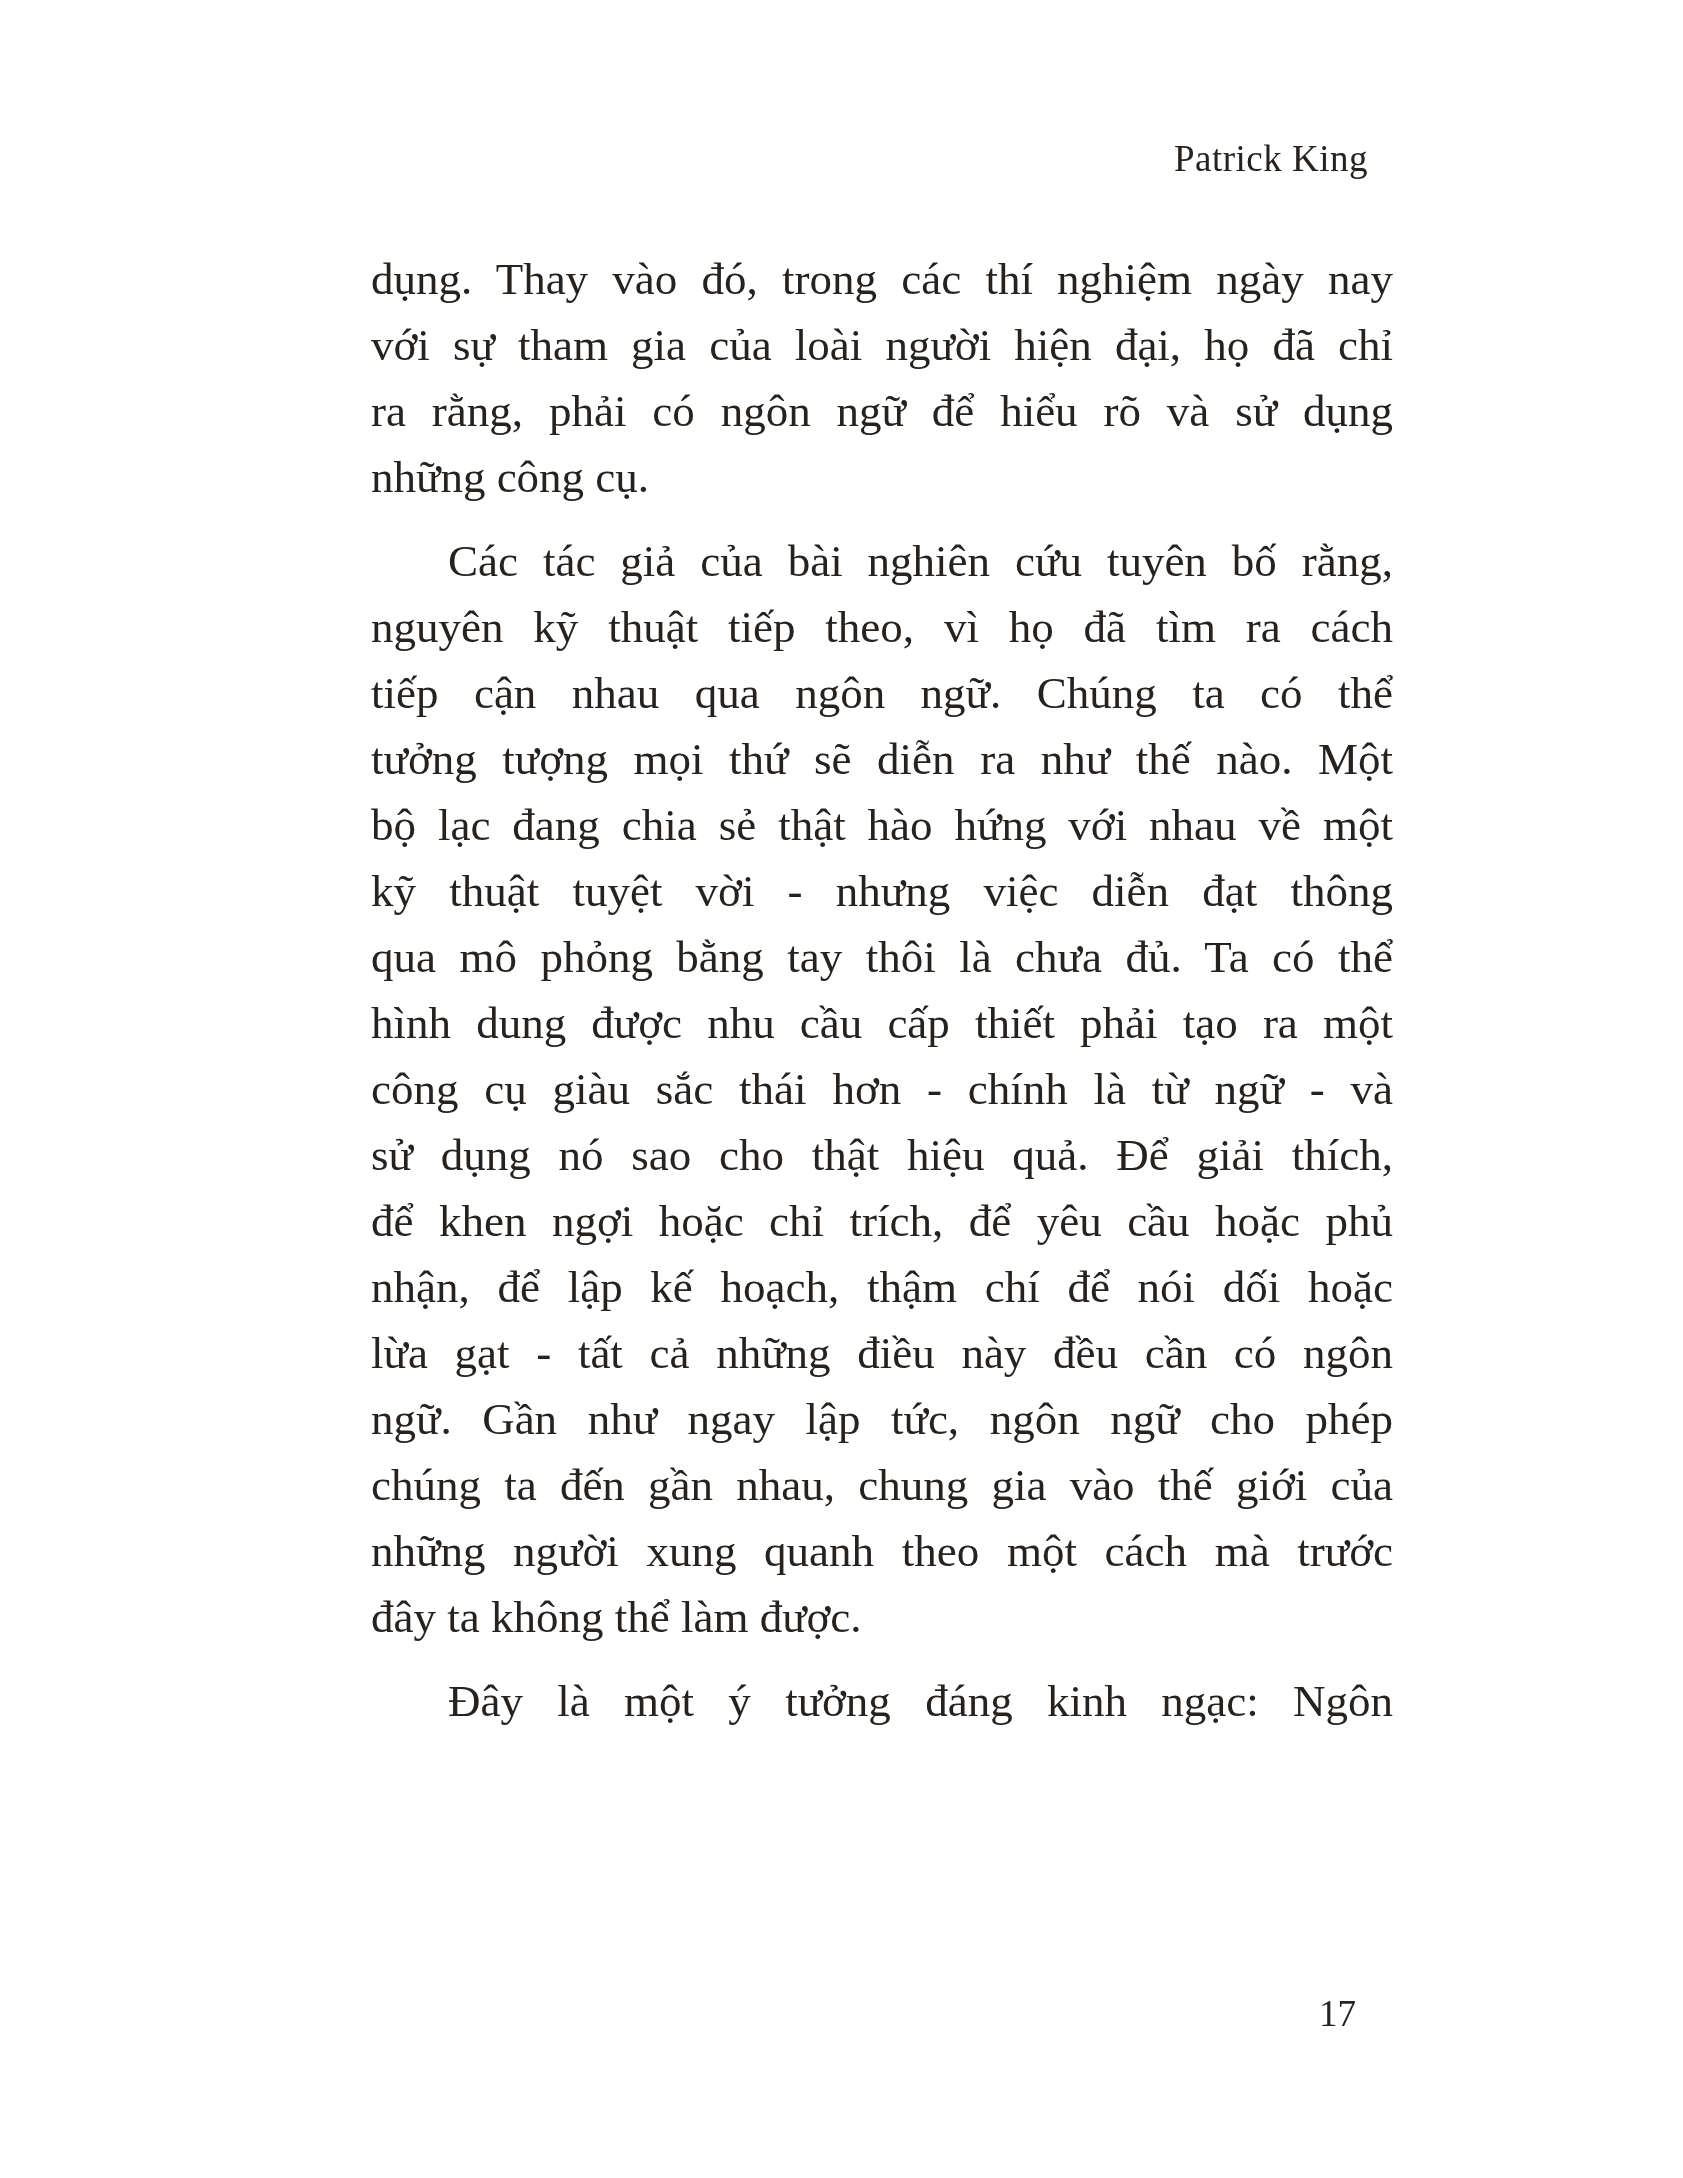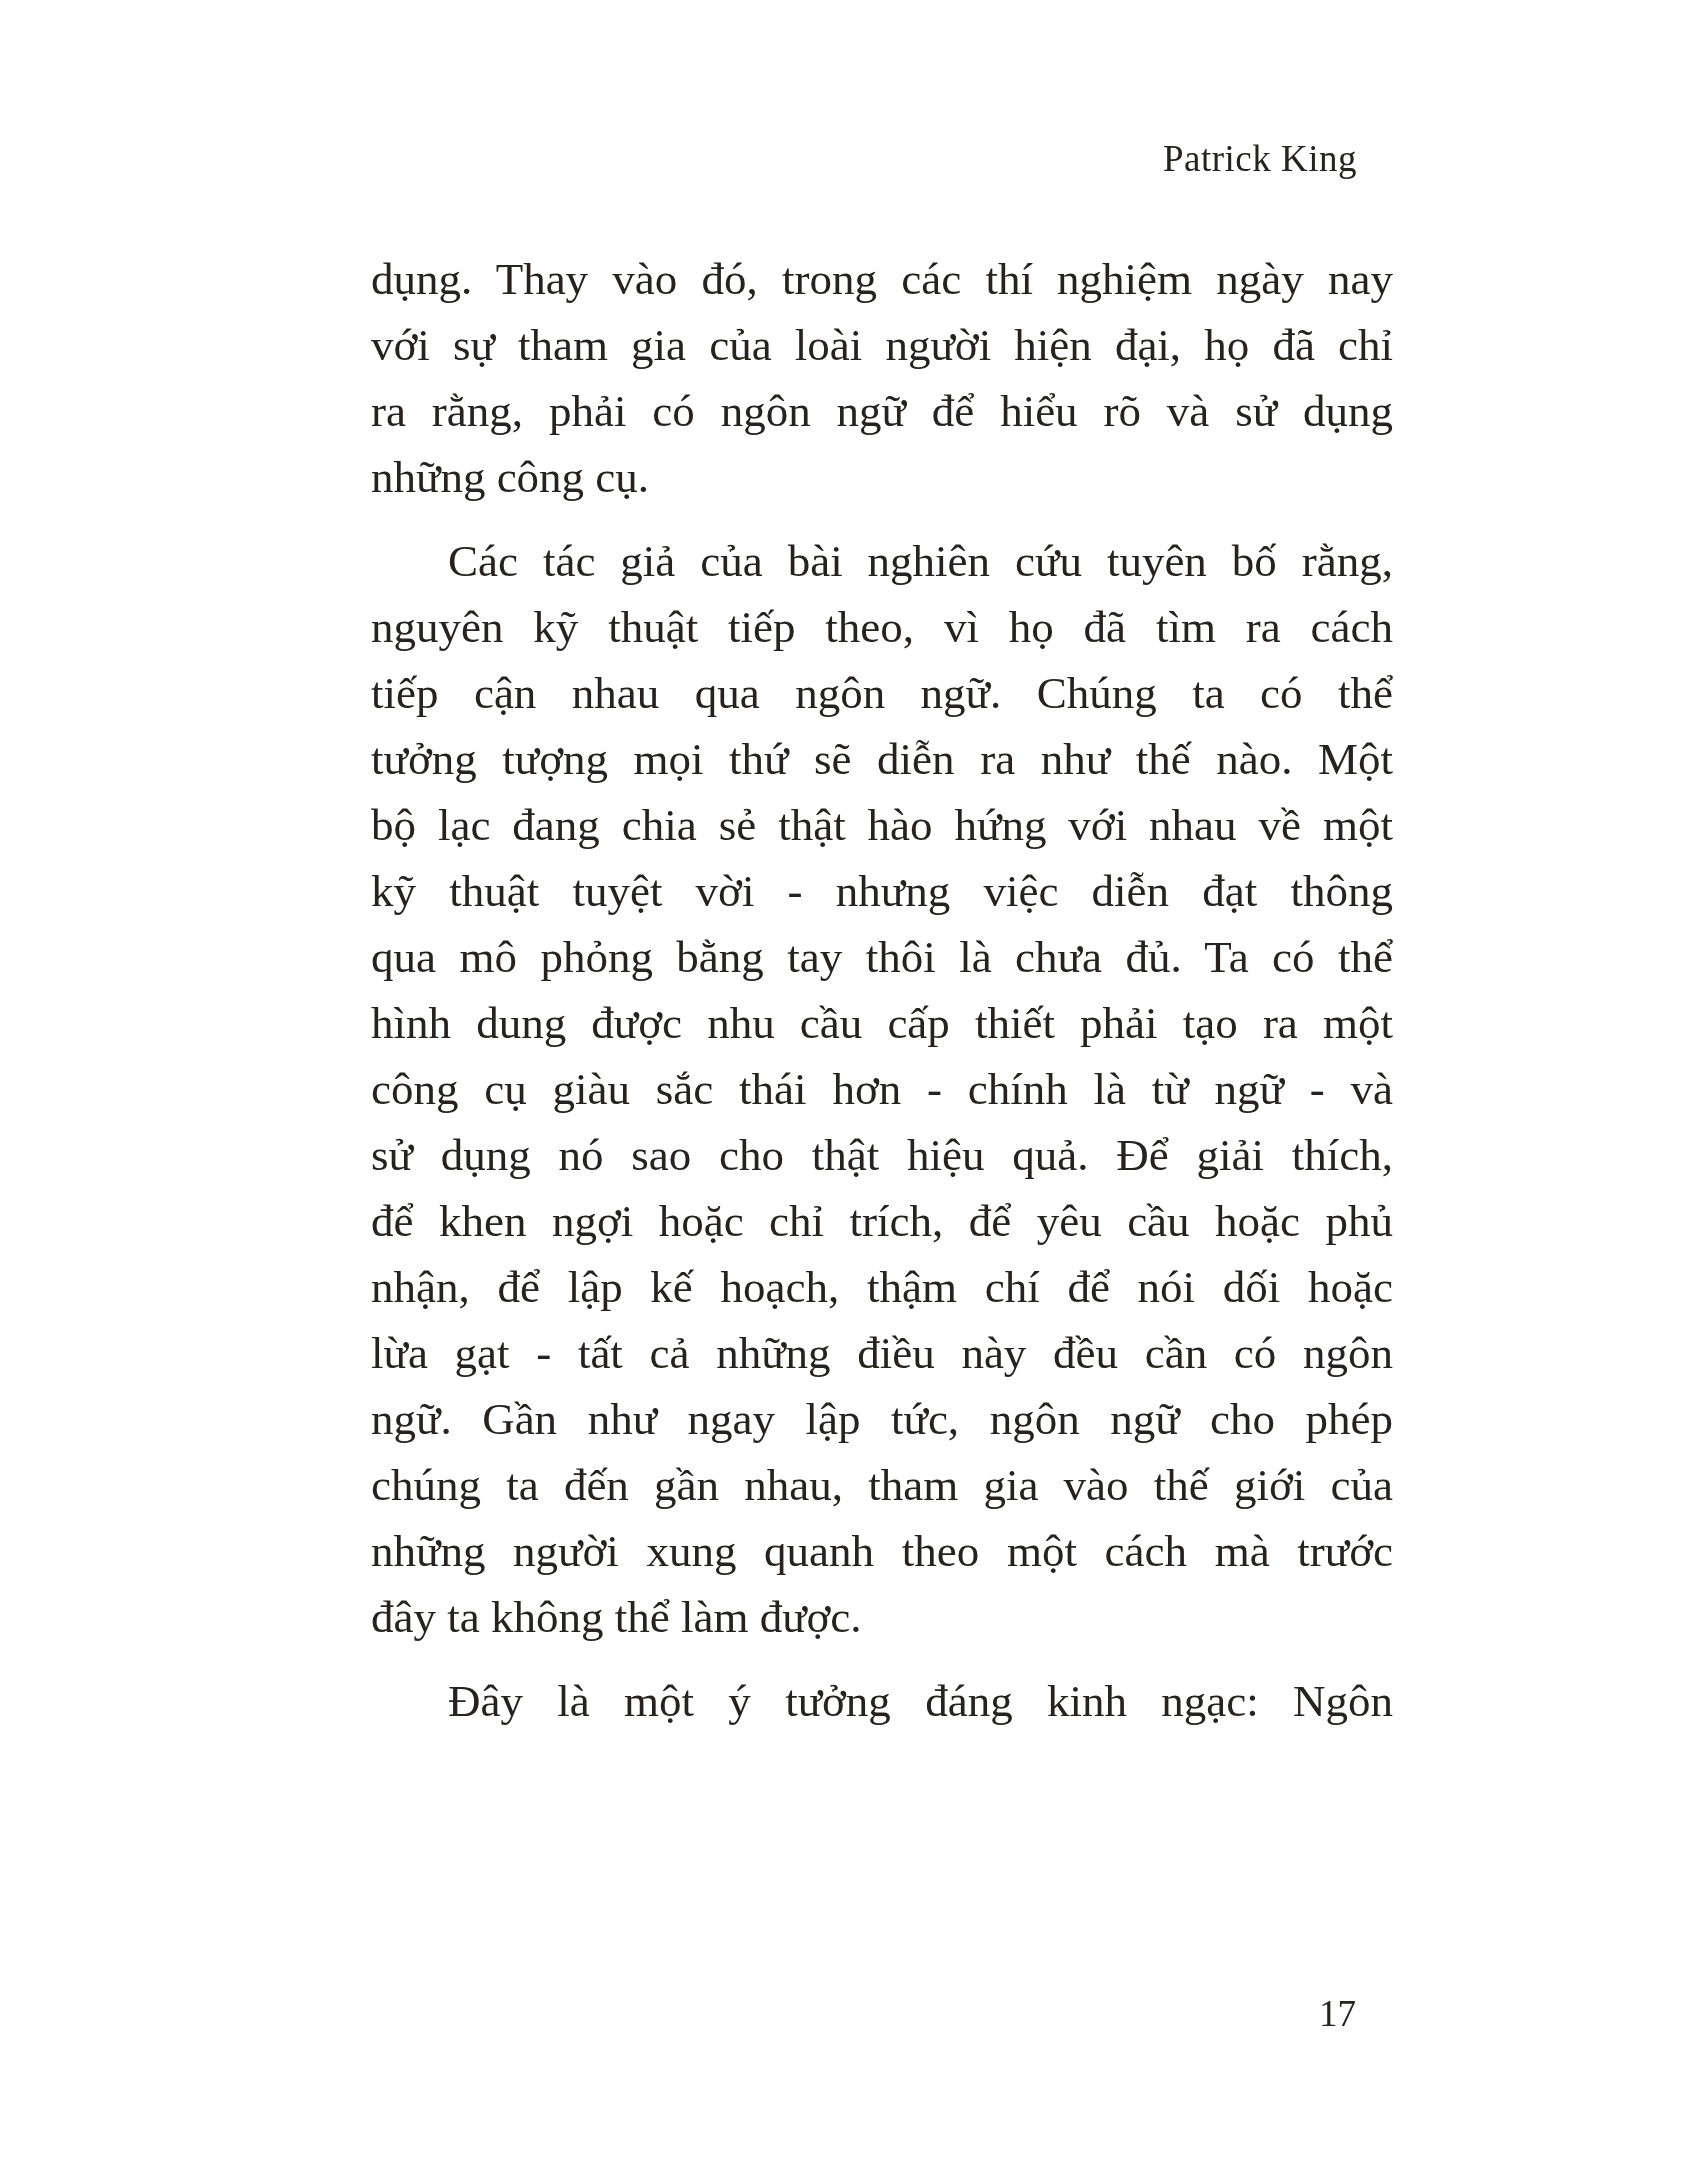--- a/index.html
+++ b/index.html
@@ -12,21 +12,21 @@
     width: 1683px;
     height: 2178px;
     background: #ffffff;
     font-family: "Liberation Serif", "DejaVu Serif", serif;
     color: #262220;
     overflow: hidden;
   }
   .running-header {
     position: absolute;
     top: 137px;
-    right: 326px;
+    right: 315px;
     font-size: 37px;
     line-height: 44px;
     letter-spacing: 0.5px;
   }
   .body-text {
     position: absolute;
     top: 246px;
     left: 329px;
     width: 1022px;
     font-size: 45px;
@@ -76,21 +76,21 @@
         <div class="line">bộ lạc đang chia sẻ thật hào hứng với nhau về một</div>
         <div class="line">kỹ thuật tuyệt vời - nhưng việc diễn đạt thông</div>
         <div class="line">qua mô phỏng bằng tay thôi là chưa đủ. Ta có thể</div>
         <div class="line">hình dung được nhu cầu cấp thiết phải tạo ra một</div>
         <div class="line">công cụ giàu sắc thái hơn - chính là từ ngữ - và</div>
         <div class="line">sử dụng nó sao cho thật hiệu quả. Để giải thích,</div>
         <div class="line">để khen ngợi hoặc chỉ trích, để yêu cầu hoặc phủ</div>
         <div class="line">nhận, để lập kế hoạch, thậm chí để nói dối hoặc</div>
         <div class="line">lừa gạt - tất cả những điều này đều cần có ngôn</div>
         <div class="line">ngữ. Gần như ngay lập tức, ngôn ngữ cho phép</div>
-        <div class="line">chúng ta đến gần nhau, tham gia vào thế giới của</div>
+        <div class="line">chúng ta đến gần nhau, chung gia vào thế giới của</div>
         <div class="line">những người xung quanh theo một cách mà trước</div>
         <div class="line last-line">đây ta không thể làm được.</div>
       </div>
       <div class="paragraph">
         <div class="line first-line">Đây là một ý tưởng đáng kinh ngạc: Ngôn</div>
       </div>
     </div>
 
   <div class="page-number">17</div>
 </div>

